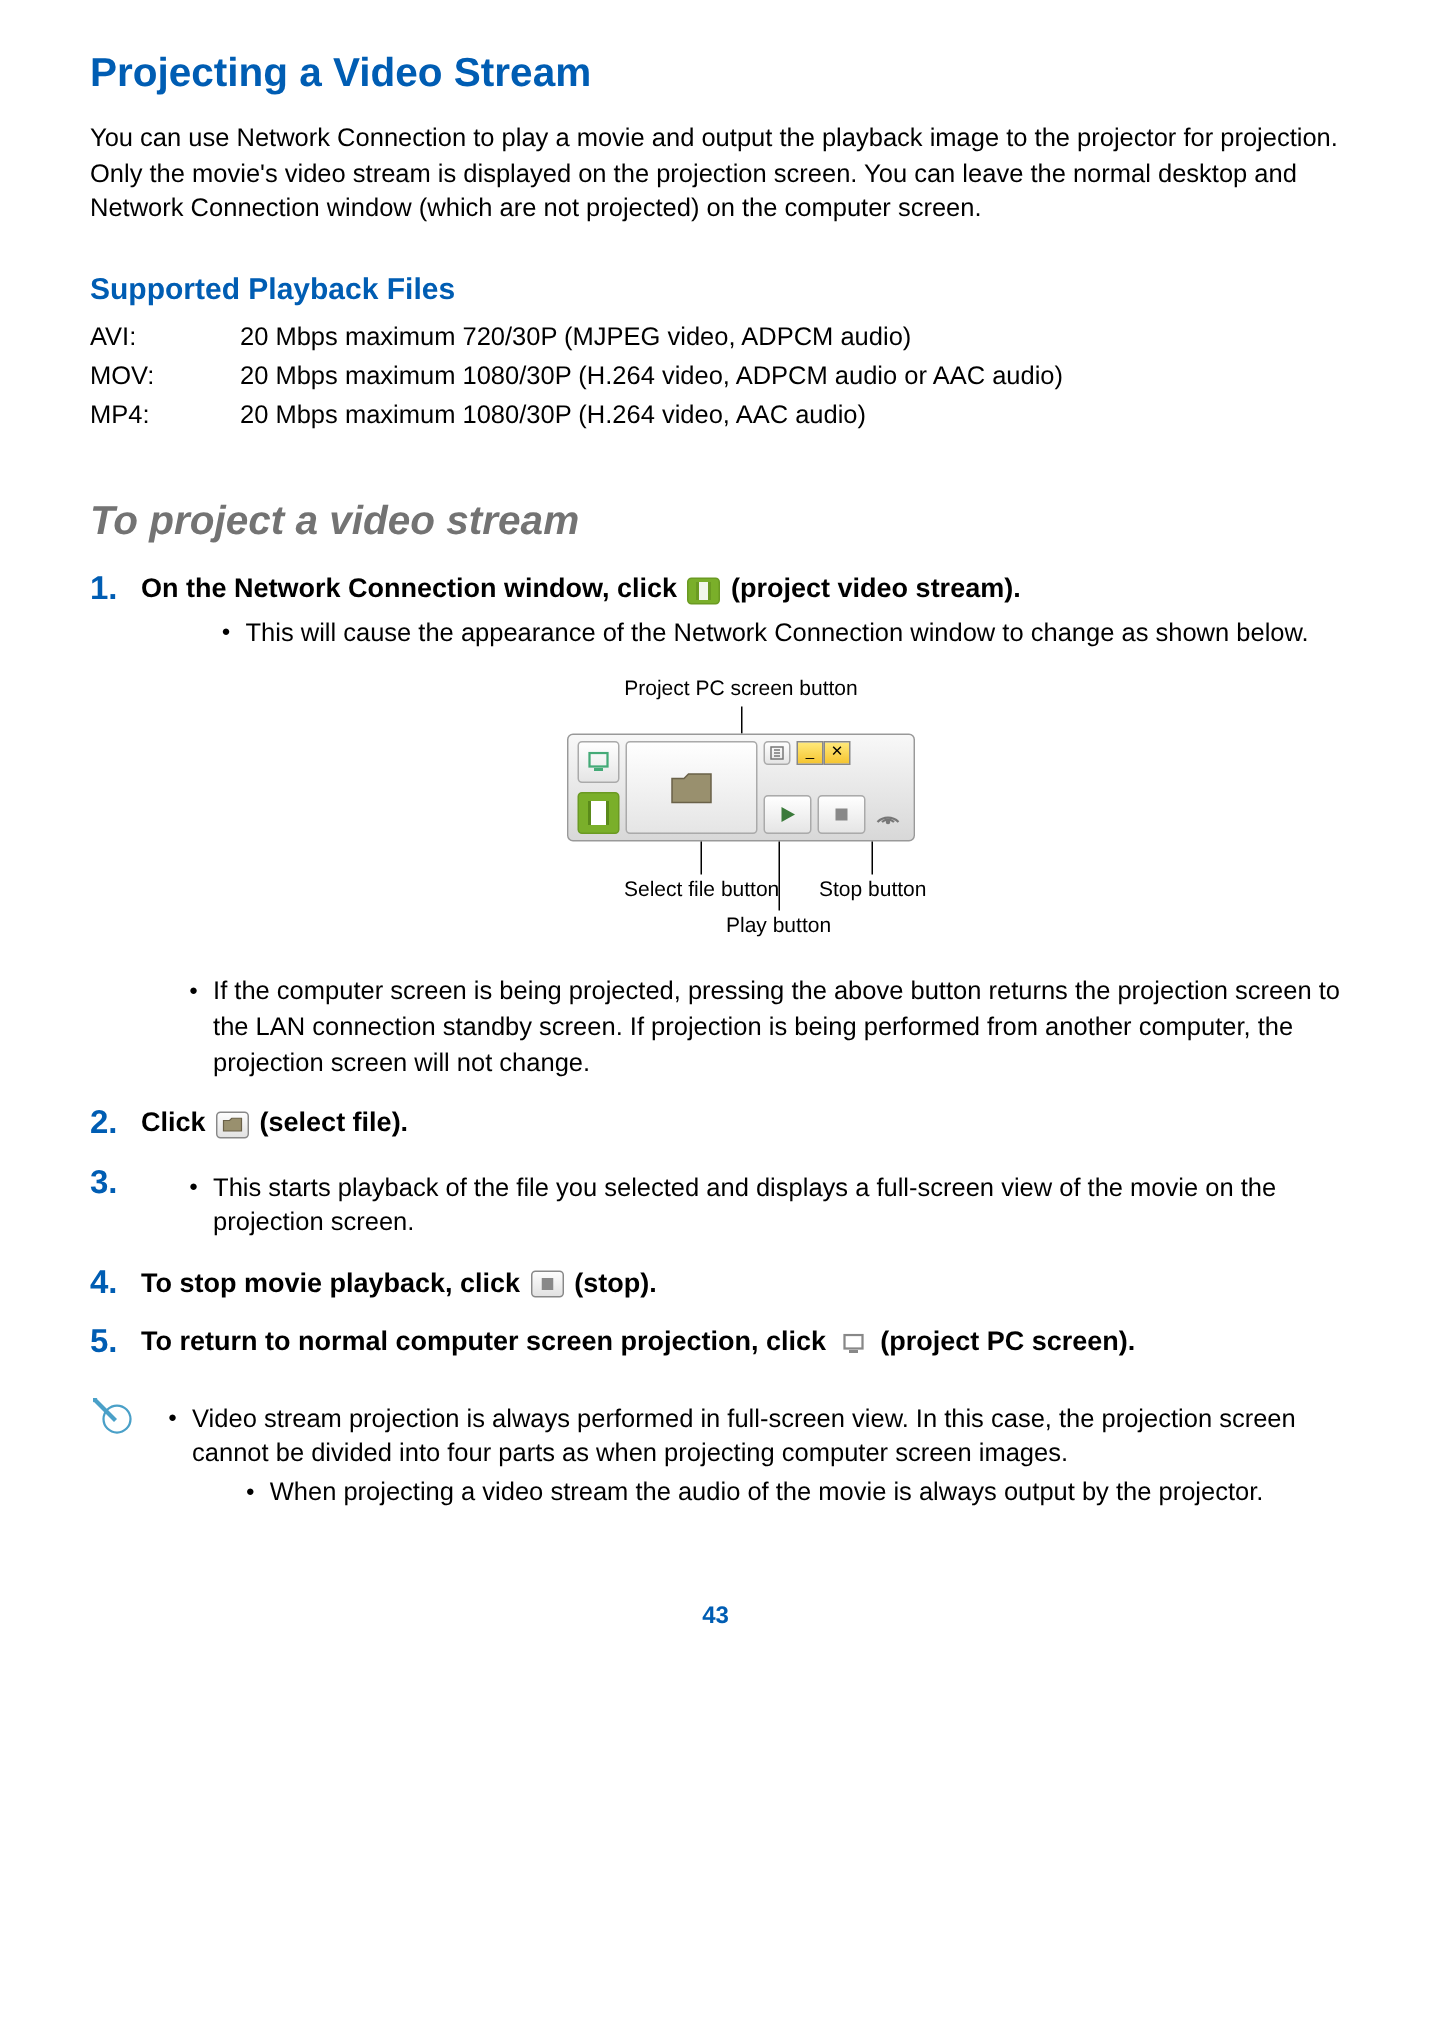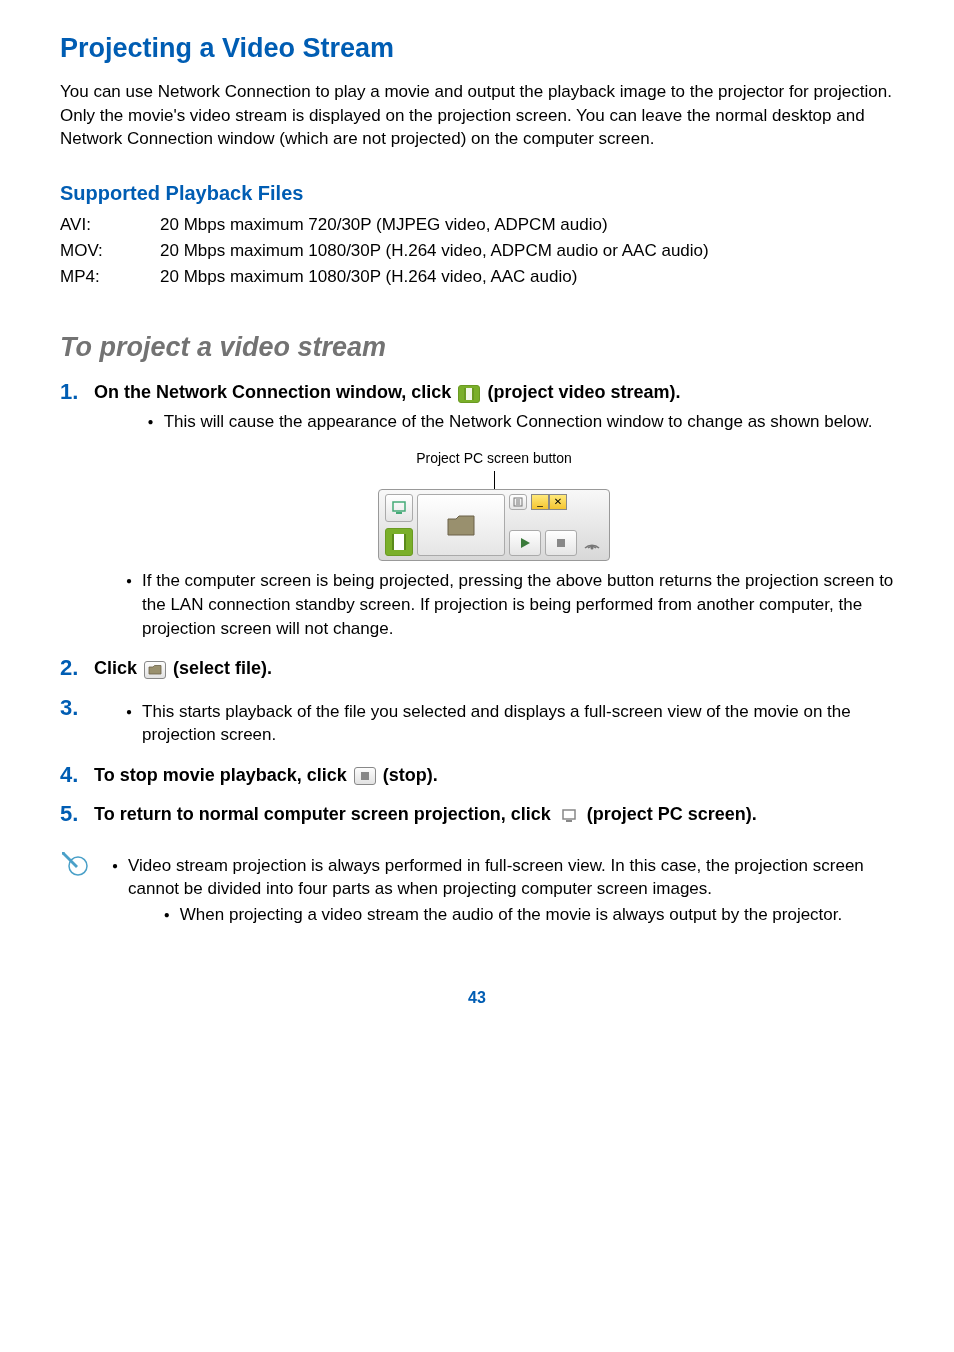--- a/index.html
+++ b/index.html
@@ -219,20 +219,34 @@
                 <svg width="18" height="14" viewBox="0 0 18 14">
                     <path d="M2 12 A10 10 0 0 1 16 12" fill="none" stroke="#777" stroke-width="1.5"></path>
                     <path d="M5 12 A6 6 0 0 1 13 12" fill="none" stroke="#777" stroke-width="1.5"></path>
                     <circle cx="9" cy="12" r="1.5" fill="#777"></circle>
                   </svg>
               </div>
             </div>
           </div>
         </div>
       </div>
+      <div class="labels-below">
+        <div class="lb" style="left:72px;top:0;">
+          <div class="line" style="height:22px;"></div>
+          <div>Select file button</div>
+        </div>
+        <div class="lb" style="left:202px;top:0;">
+          <div class="line" style="height:22px;"></div>
+          <div>Stop button</div>
+        </div>
+        <div class="lb" style="left:140px;top:0;">
+          <div class="line" style="height:46px;"></div>
+          <div>Play button</div>
+        </div>
+      </div>
     </div>
 
     <div class="bullet-list">
       <div class="bullet">
           <span>If the computer screen is being projected, pressing the above button returns the projection screen to the LAN connection standby screen. If projection is being performed from another computer, the projection screen will not change.</span>
         </div>
     </div>
   </div>
 </div>
 

